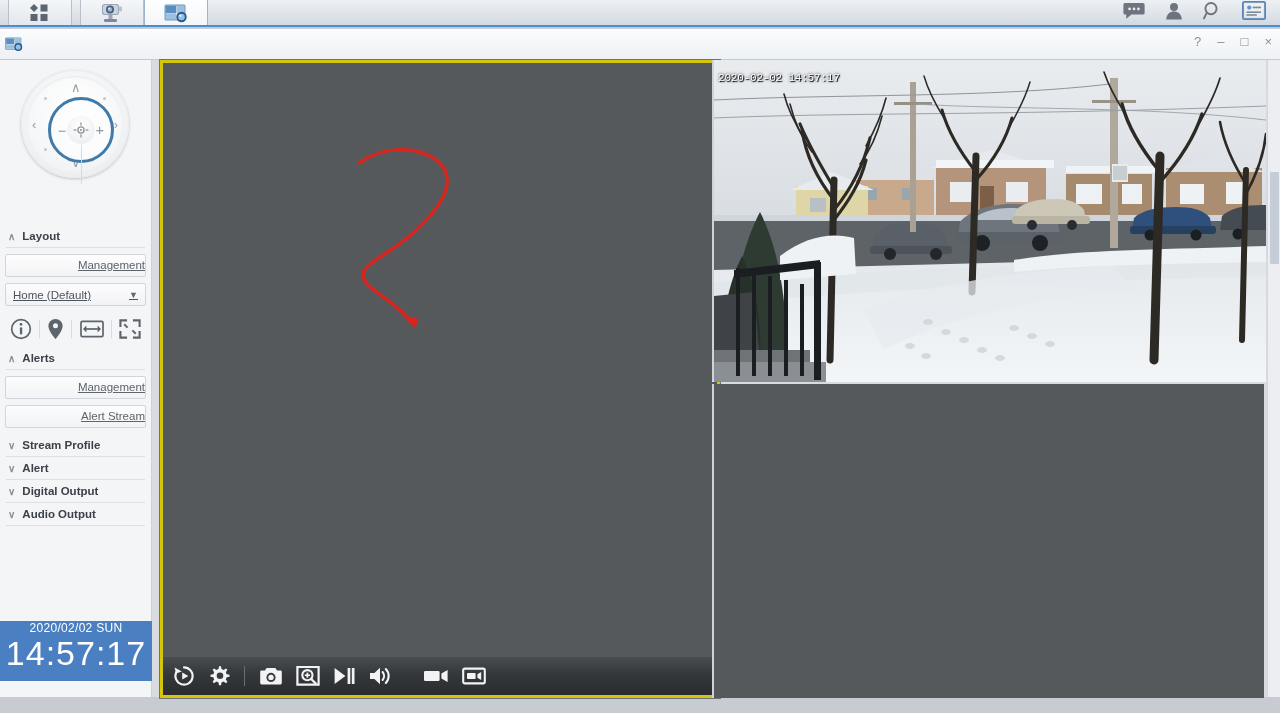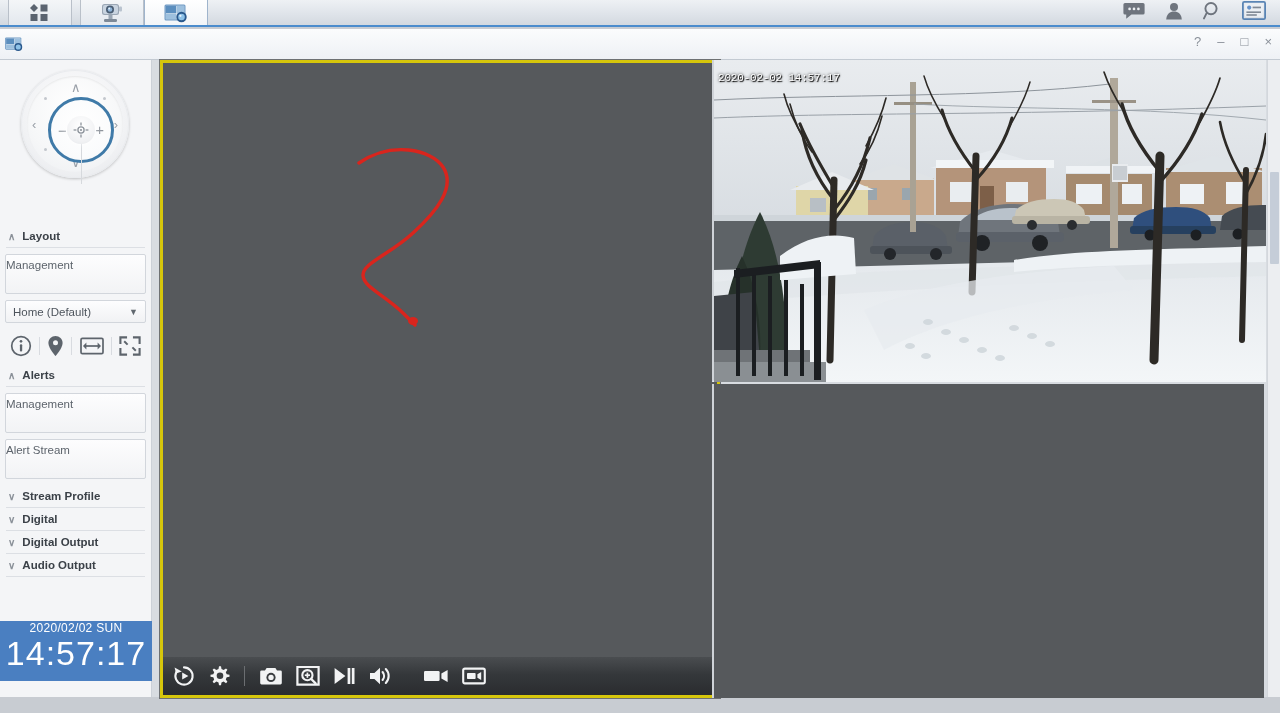--- a/index.html
+++ b/index.html
@@ -91,31 +91,31 @@
 
   
   .sec-head {
     display: flex; align-items: center; gap: 7px;
     padding: 5px 0 5px 8px; font-size: 11.5px; font-weight: bold; color: #3b4148;
     cursor: pointer;
   }
   .chev { color: #8b9199; font-size: 10px; display: inline-block; }
   .sec-div { height: 1px; background: #dcdfe4; margin: 0 6px; }
   .sb-btn {
-    margin: 6px 5px 0 5px; height: 40px; line-height: 21px; text-align: left;
+    margin: 6px 5px 0 5px; height: 23px; line-height: 21px; text-align: right;
     font-size: 11.5px; color: #5d646c;
     background: linear-gradient(to bottom, #fdfdfe 0%, #f2f3f5 100%);
-    border: 1px solid #d2d6dc; border-radius: 2px; cursor: pointer;
+    border: 1px solid #d2d6dc; border-radius: 2px; cursor: pointer; text-decoration: underline;
   }
   .sb-select {
     margin: 6px 5px 0 5px; height: 23px;
     background: linear-gradient(to bottom, #fdfdfe 0%, #f1f2f4 100%);
     border: 1px solid #d2d6dc; border-radius: 2px;
     display: flex; align-items: center; justify-content: space-between;
-    padding: 0 7px; font-size: 11.5px; color: #4d545c; cursor: pointer;
+    padding: 0 7px; font-size: 11.5px; color: #4d545c; cursor: pointer; text-decoration: underline;
   }
   .sb-icons {
     display: flex; align-items: center; justify-content: space-around;
     margin: 9px 6px 4px 6px; height: 28px;
   }
   .sb-icons .ic { cursor: pointer; display: flex; align-items: center; }
   .sb-icons .sep { width: 1px; height: 18px; background: #d8dbe0; }
 
   
   .clock {
@@ -367,21 +367,21 @@
     <div class="sb-btn">Alert Stream</div>
 
     <div style="height:6px"></div>
     <div class="sec-head">
       <span class="chev">∨</span>
       <span>Stream Profile</span>
     </div>
     <div class="sec-div"></div>
     <div class="sec-head">
       <span class="chev">∨</span>
-      <span>Digital</span>
+      <span>Alert</span>
     </div>
     <div class="sec-div"></div>
     <div class="sec-head">
       <span class="chev">∨</span>
       <span>Digital Output</span>
     </div>
     <div class="sec-div"></div>
     <div class="sec-head">
       <span class="chev">∨</span>
       <span>Audio Output</span>

